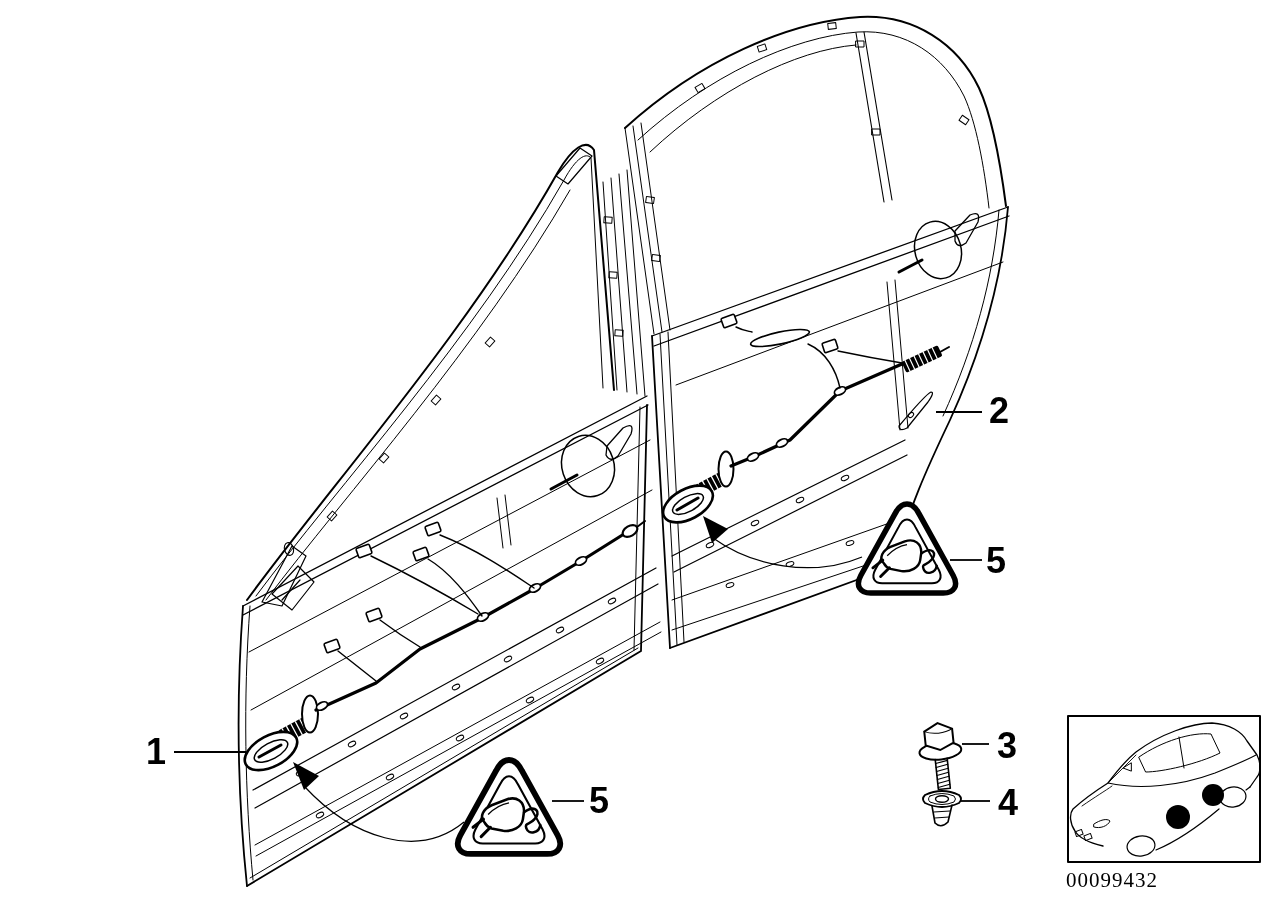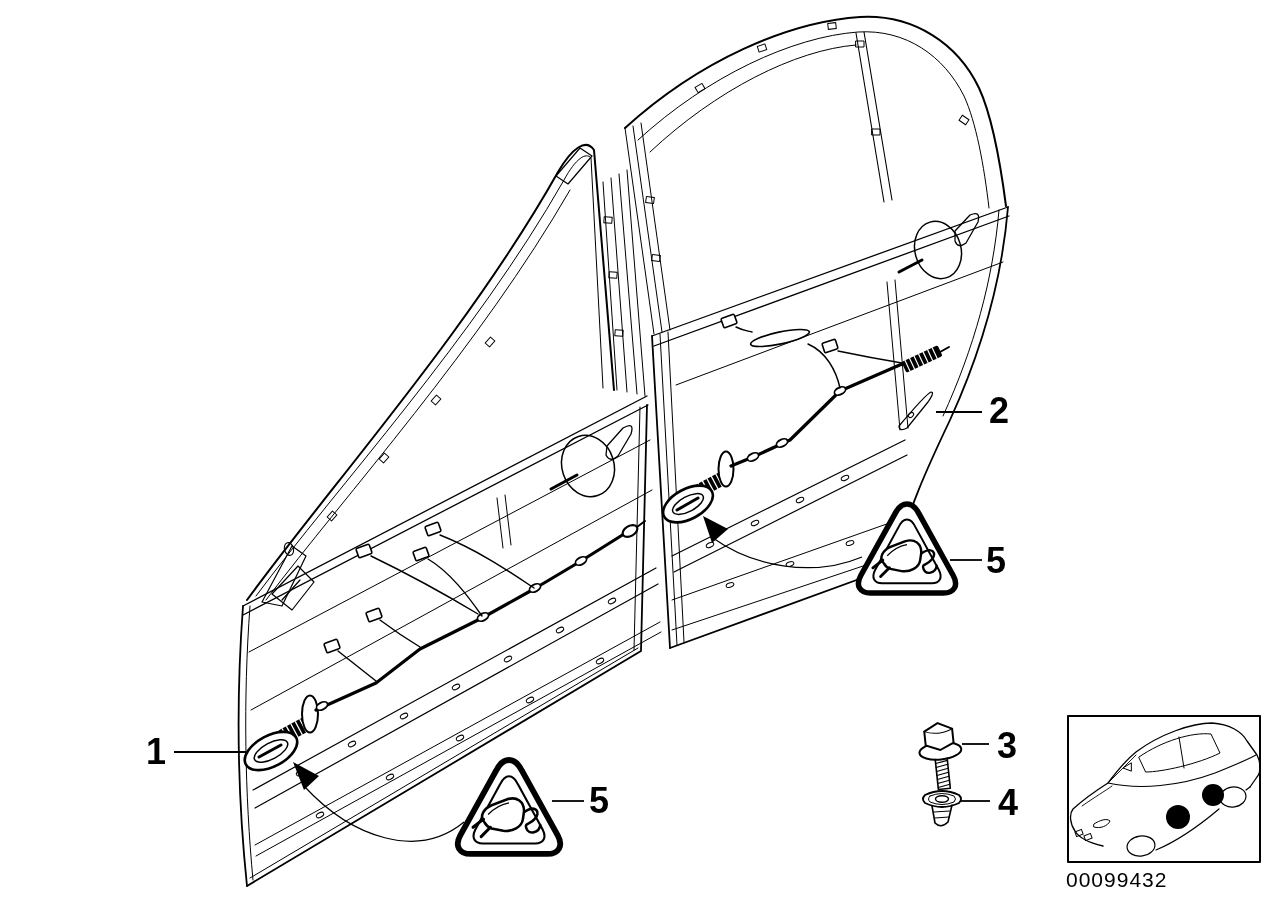--- a/index.html
+++ b/index.html
@@ -1,21 +1,21 @@
 <!DOCTYPE html>
 <html><head>
 <meta charset="utf-8">
 <style>
   html,body{margin:0;padding:0;background:#fff;}
   .stage{position:relative;width:1288px;height:910px;background:#ffffff;overflow:hidden;
          font-family:"Liberation Sans",sans-serif;color:#000;}
   .stage svg{position:absolute;left:0;top:0;}
   .num{position:absolute;transform:translate(-50%,-50%);font-weight:bold;font-size:36px;
        line-height:1;color:#000;user-select:none;cursor:pointer;}
-  .imgnum{position:absolute;left:1066px;top:868px;font-family:Liberation Sans, sans-serif;
+  .imgnum{position:absolute;left:1066px;top:868px;font-family:Liberation Serif, serif;
           font-size:21px;letter-spacing:1px;color:#000;}
 </style>
 </head>
 <body>
 
 <div class="stage">
 
 <svg width="1288" height="910" viewBox="0 0 1288 910">
   <defs>
     <g id="warnTri">

